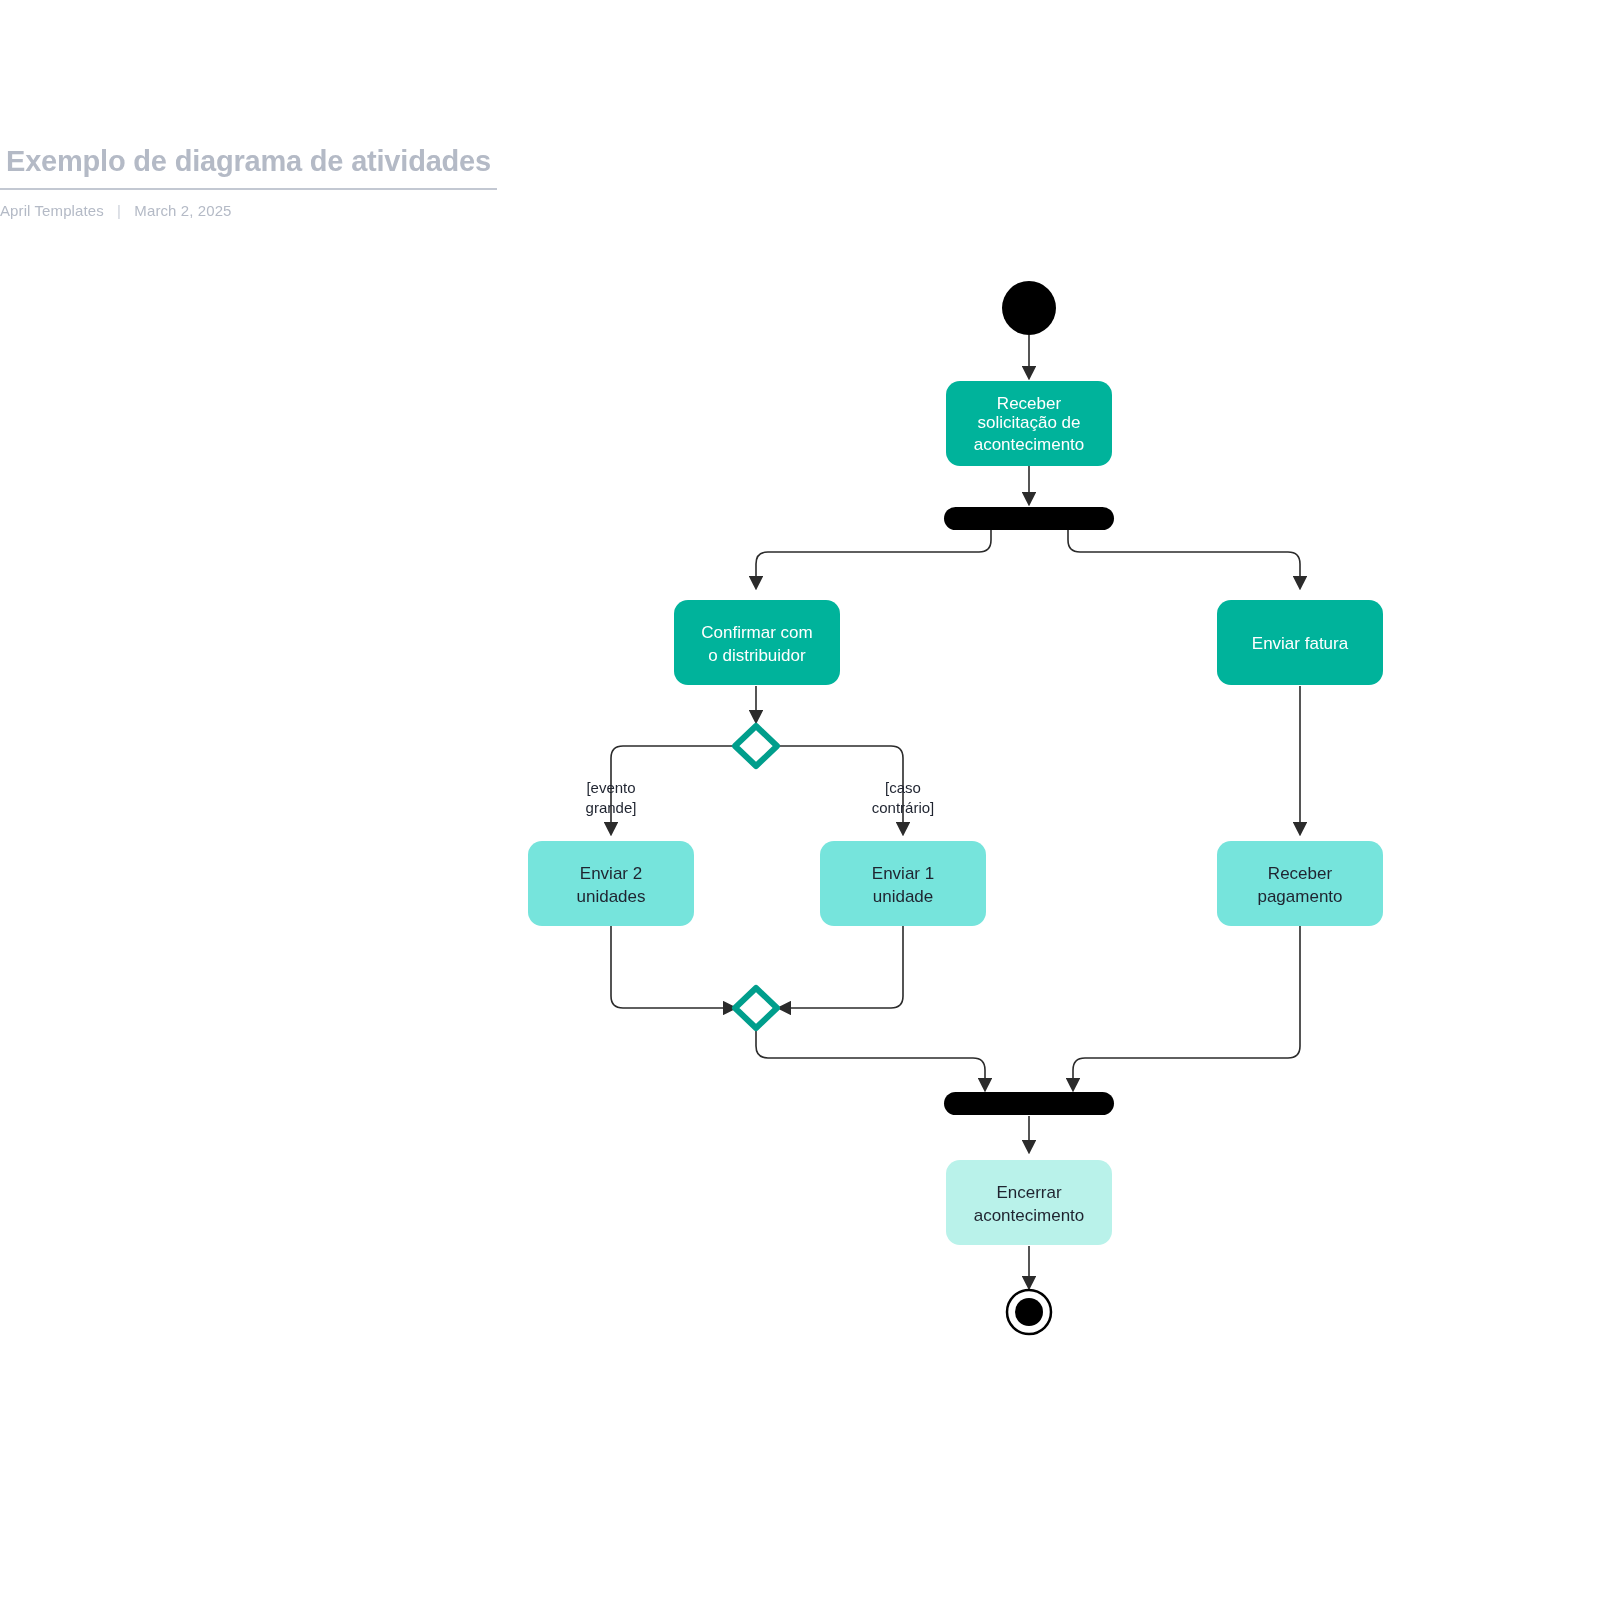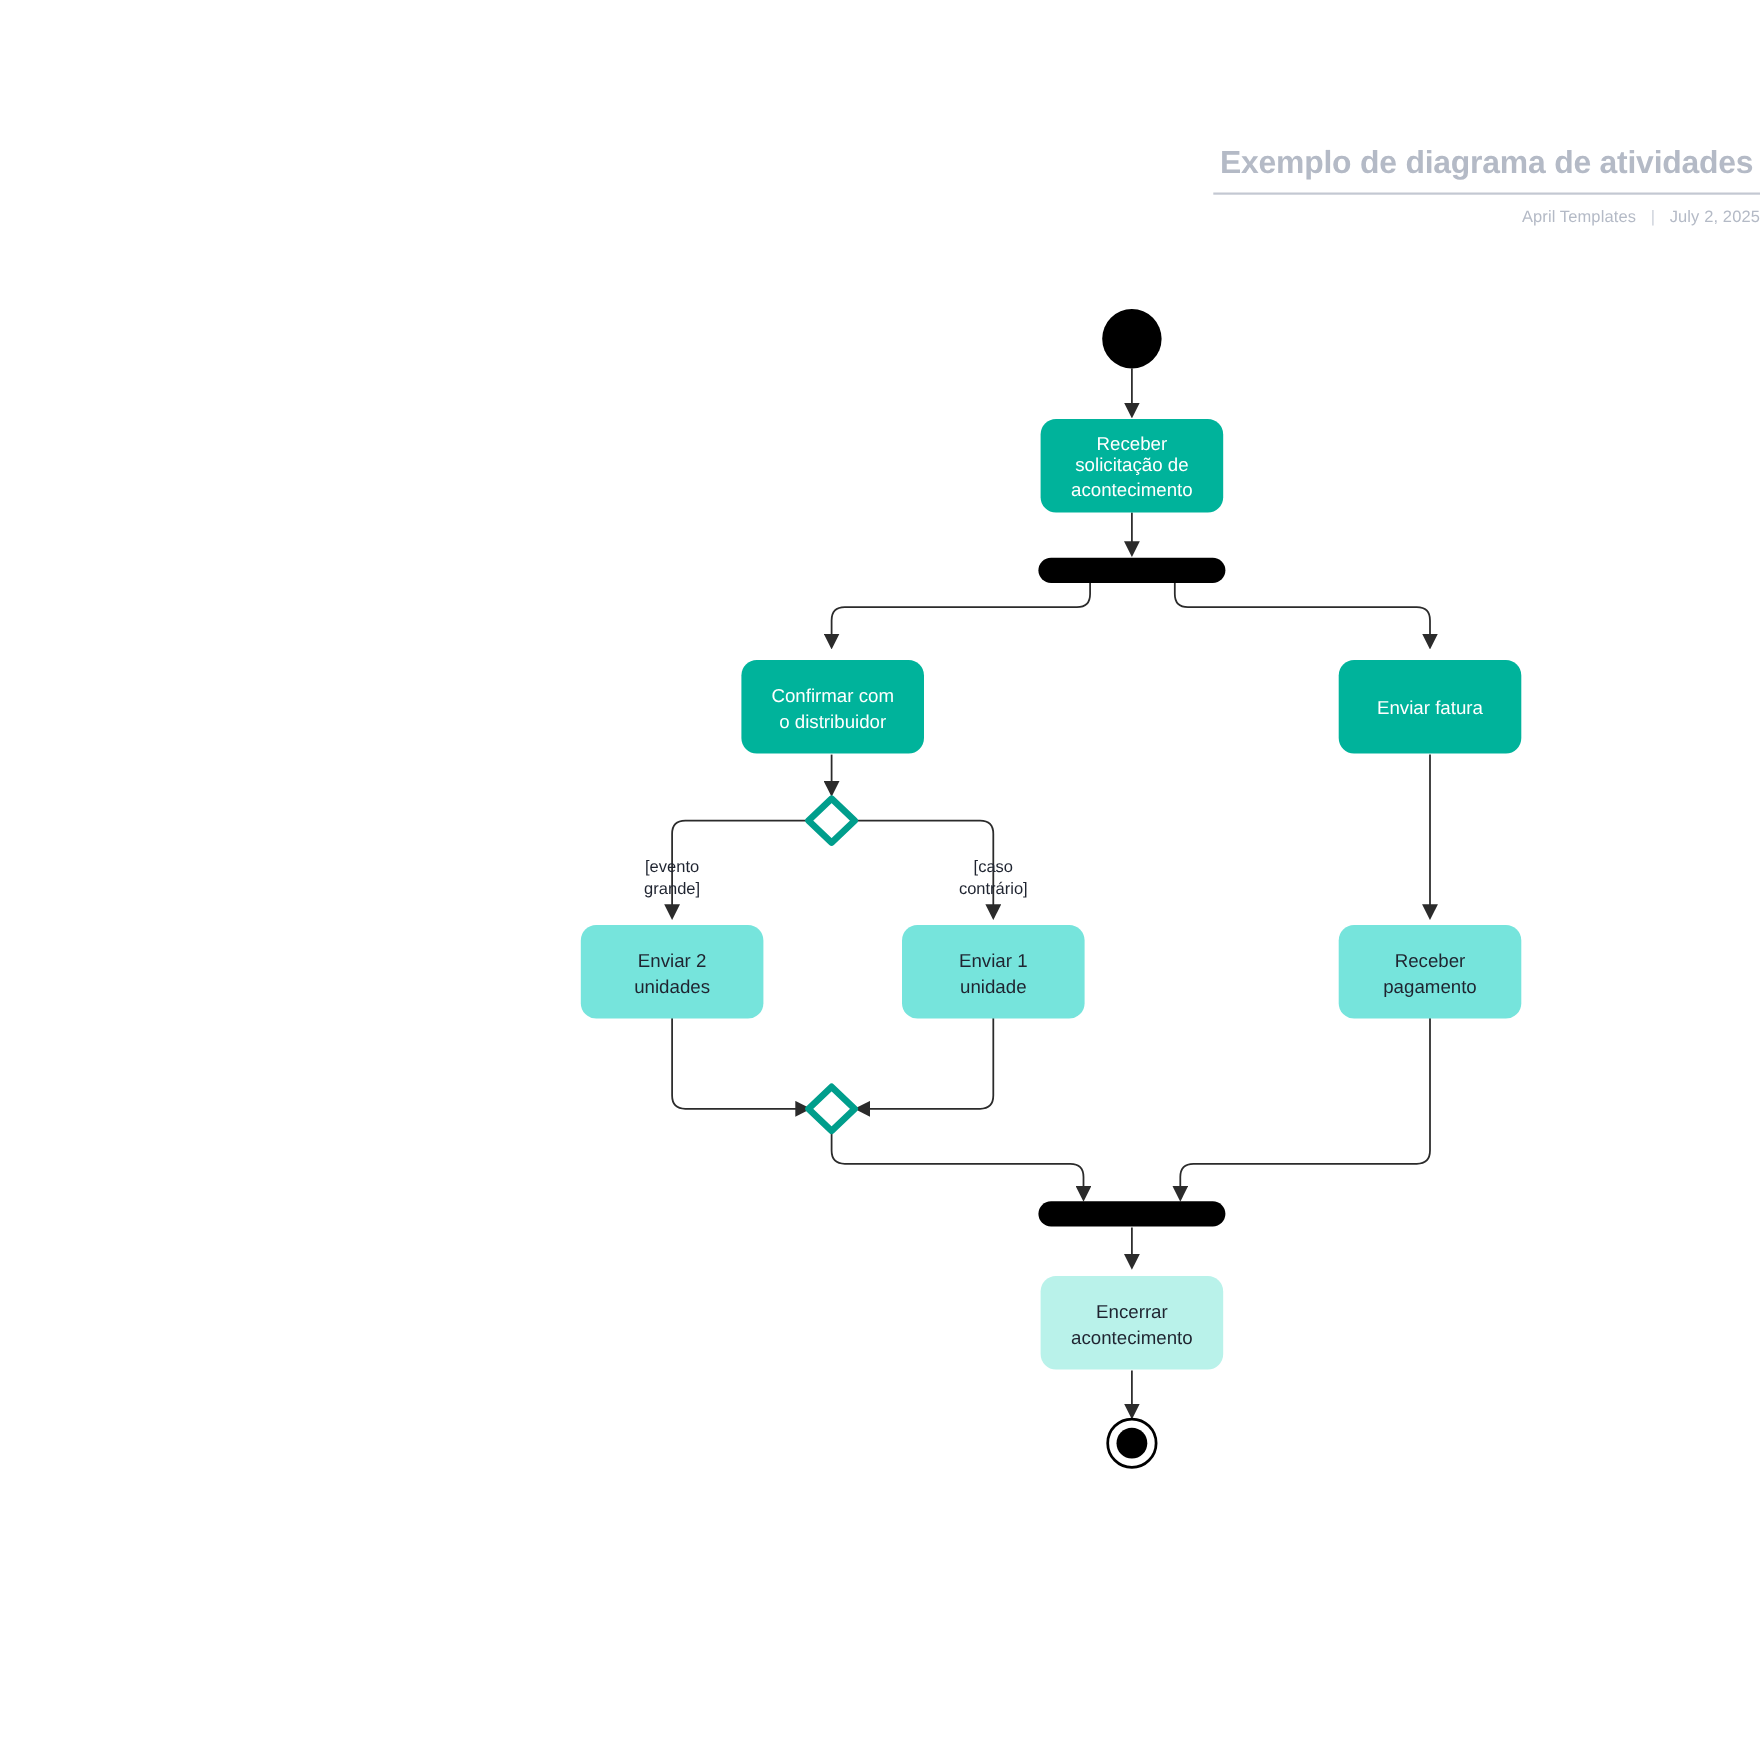--- a/index.html
+++ b/index.html
@@ -13,23 +13,23 @@
     height: 1600px;
     position: relative;
     font-family: "Liberation Sans", sans-serif;
     overflow: hidden;
   }
 
   
   .header {
     position: absolute;
     left: 0;
-    top: 133px;
-    width: 1600px;
-    text-align: right;
+    top: 146px;
+    width: 1600px;
+    text-align: left;
   }
   .doc-title {
     display: inline-block;
     font-size: 29px;
     font-weight: bold;
     color: #b4bac6;
     letter-spacing: -0.2px;
     padding: 0 6px 10px 6px;
     border-bottom: 2px solid #c3c8d2;
     line-height: 1.1;
@@ -83,21 +83,21 @@
   }
 </style>
 </head>
 <body>
 
 <div class="header">
   <div class="doc-title">Exemplo de diagrama de atividades</div>
   <div class="doc-meta">
     <span>April Templates</span>
     <span class="sep">|</span>
-    <span>July 2, 2025</span>
+    <span>March 2, 2025</span>
   </div>
 </div>
 
 <div class="canvas">
 <svg class="diagram" viewBox="0 0 1600 1600" xmlns="http://www.w3.org/2000/svg">
 
   <defs>
     <marker id="arrow" viewBox="0 0 12 12" refX="10" refY="6" markerWidth="9" markerHeight="9" orient="auto-start-reverse">
       <path d="M 0 0 L 12 6 L 0 12 z" fill="#2b2b2b"></path>
     </marker>

